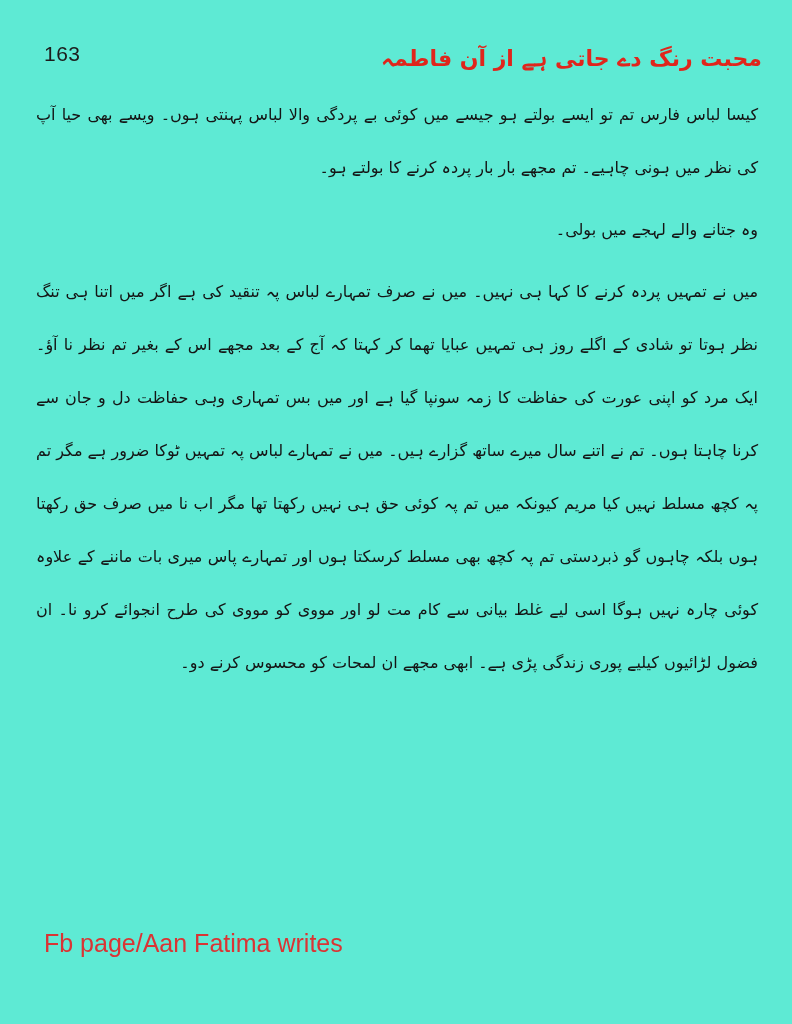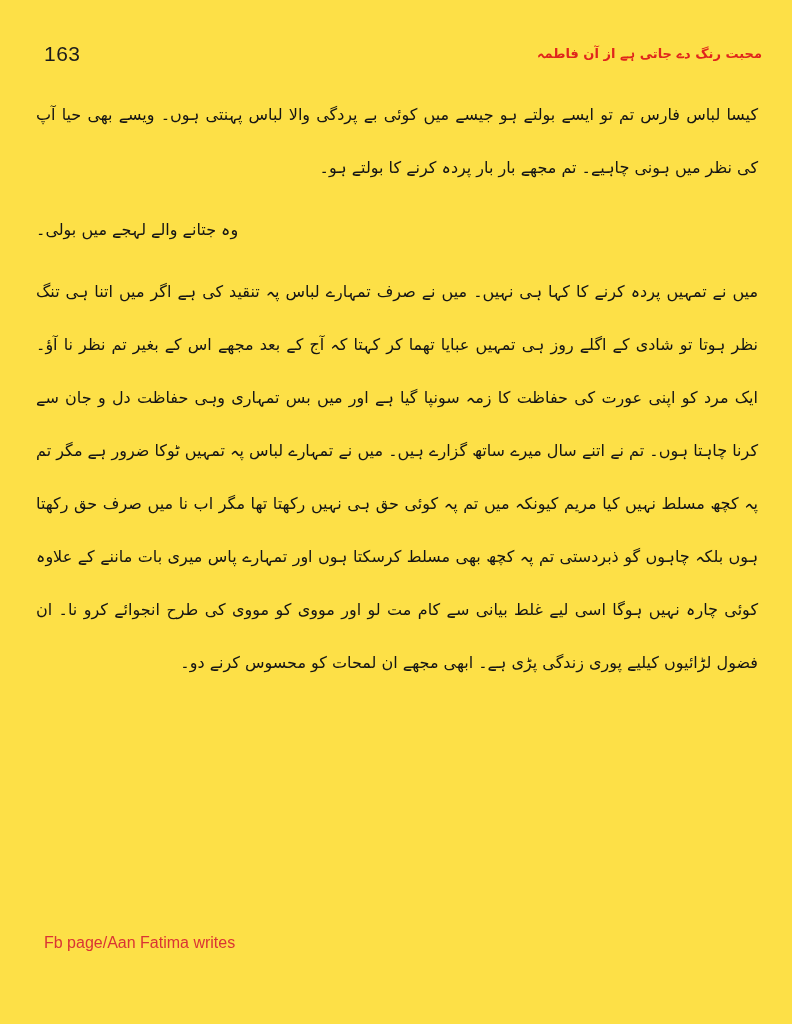--- a/index.html
+++ b/index.html
@@ -4,40 +4,40 @@
 <style>
   html, body {
     margin: 0;
     padding: 0;
     background: #ffffff;
   }
   .page {
     position: relative;
     width: 792px;
     height: 1024px;
-    background: #fde047;
+    background: #5eead4;
     overflow: hidden;
     font-family: "DejaVu Sans", sans-serif;
   }
   .page-number {
     position: absolute;
     top: 42px;
     left: 44px;
     font-family: "Liberation Sans", sans-serif;
     font-size: 21px;
     color: #1c1c1c;
     letter-spacing: 0.5px;
   }
   .page-title {
     position: absolute;
     top: 46px;
     right: 30px;
     direction: rtl;
     font-family: "DejaVu Sans", sans-serif;
-    font-size: 13px;
+    font-size: 22px;
     font-weight: bold;
     color: #e0251c;
     white-space: nowrap;
   }
   .content {
     position: absolute;
     top: 88px;
     left: 36px;
     right: 34px;
     direction: rtl;
@@ -45,28 +45,28 @@
     text-justify: inter-word;
     color: #141414;
   }
   .content p {
     margin: 0 0 9px 0;
     font-size: 16px;
     line-height: 53px;
     font-family: "DejaVu Sans", sans-serif;
   }
   .content p.short {
-    text-align: left;
+    text-align: right;
   }
   .footer {
     position: absolute;
     top: 929px;
     left: 44px;
     font-family: "Liberation Sans", sans-serif;
-    font-size: 16px;
+    font-size: 25px;
     line-height: 28px;
     color: #da3434;
   }
   .footer div {
     white-space: nowrap;
   }
 </style>
 </head>
 <body>
 

